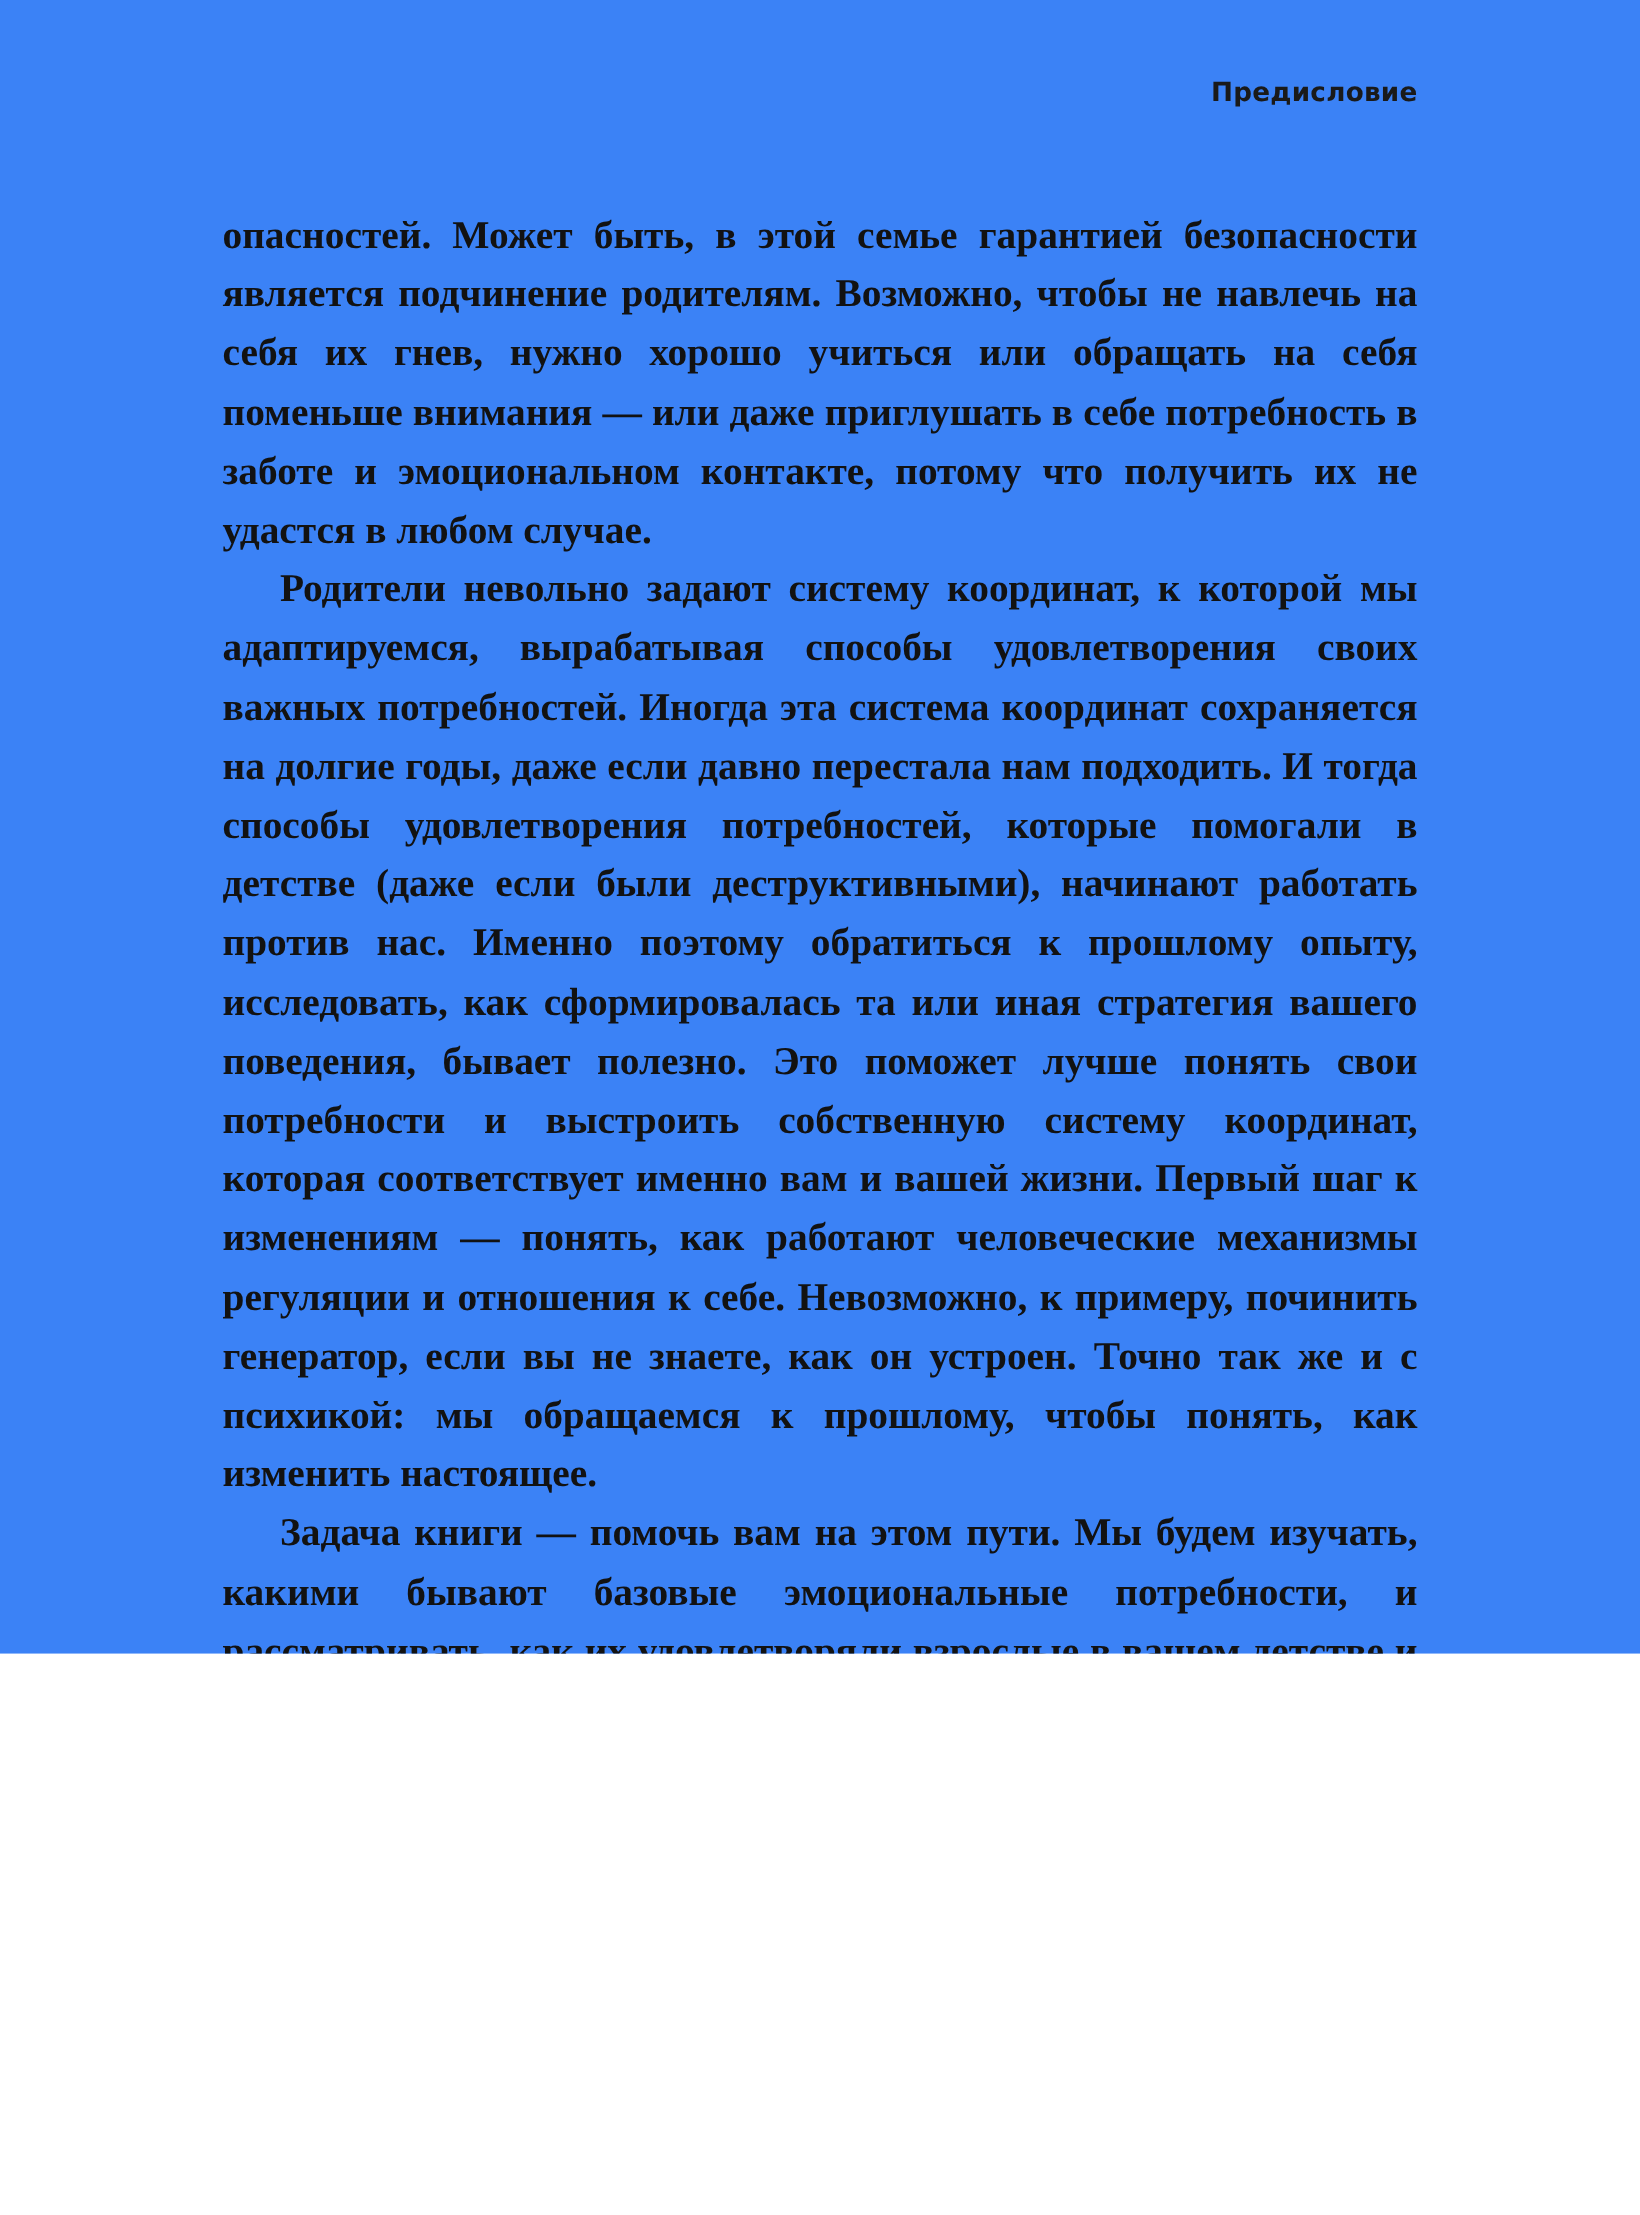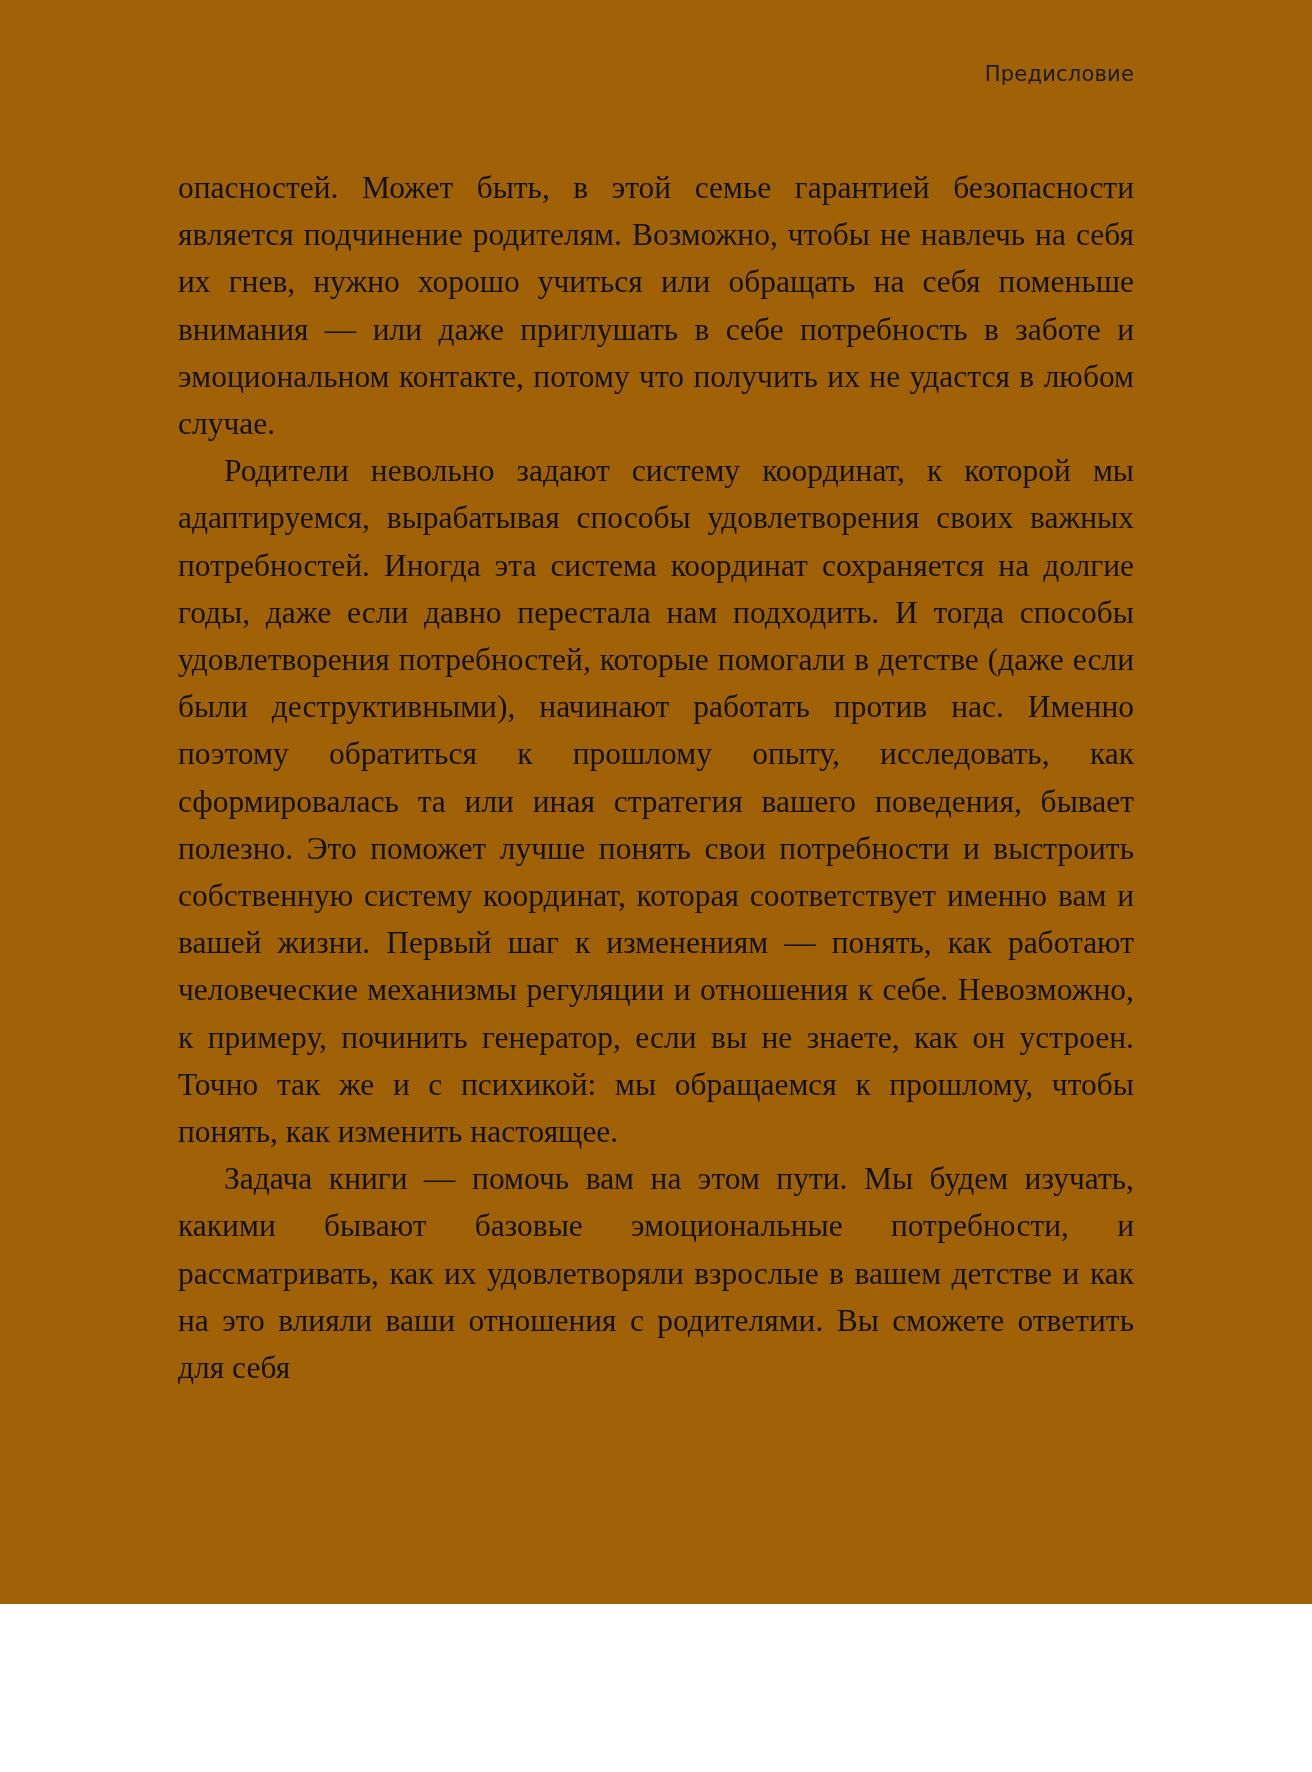--- a/index.html
+++ b/index.html
@@ -3,26 +3,27 @@
 <meta charset="utf-8">
 <style>
   html, body {
     margin: 0;
     padding: 0;
     background: #ffffff;
   }
   .page {
     position: relative;
     width: 1312px;
-    height: 1604px;
-    background: #a16207;
+    height: 1323px;
+    background: #3b82f6;
     font-family: "Liberation Serif", "DejaVu Serif", serif;
     color: #111111;
     box-sizing: border-box;
     overflow: hidden;
+    font-weight: bold;
   }
   .running-head {
     position: absolute;
     top: 62px;
     right: 178px;
     font-family: "DejaVu Sans", "Liberation Sans", sans-serif;
     font-size: 21px;
     letter-spacing: 0.2px;
     color: #1a1a1a;
     white-space: nowrap;

